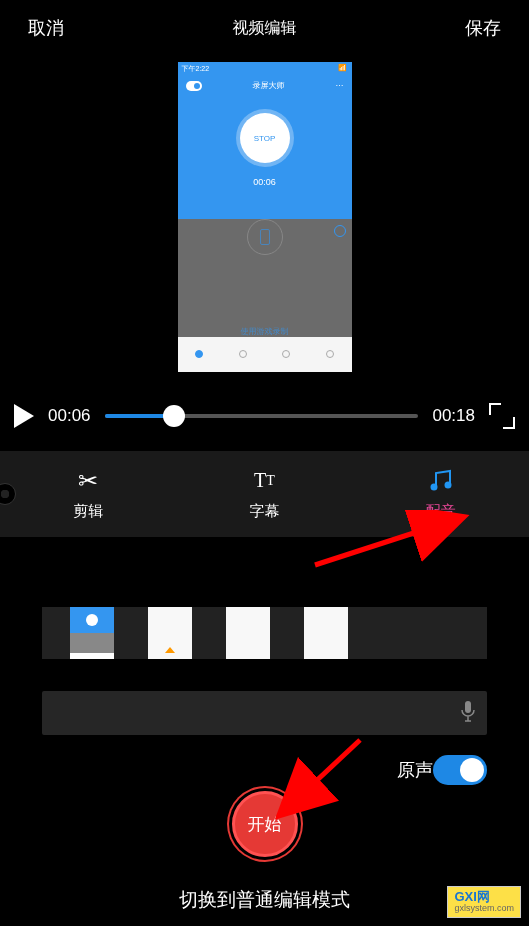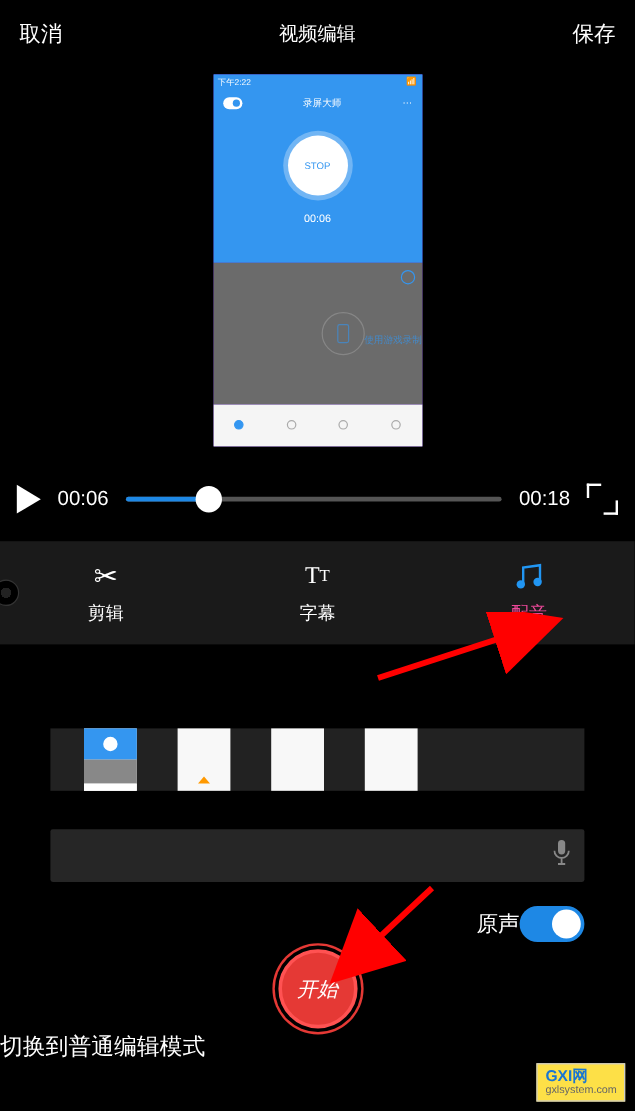--- a/index.html
+++ b/index.html
@@ -9,36 +9,36 @@
   background: #000;
   font-family: -apple-system, "PingFang SC", "Microsoft YaHei", sans-serif;
   color: #fff;
   overflow: hidden;
   position: relative;
 }
 .header {
   display: flex;
   justify-content: space-between;
   align-items: center;
-  padding: 12px 16px;
+  padding: 12px 28px;
   height: 56px;
 }
 .header-btn { font-size: 18px; color: #fff; cursor: pointer; }
 .header-title { font-size: 16px; font-weight: 400; }
 .preview {
   height: 325px;
   display: flex;
   justify-content: center;
   align-items: flex-start;
   padding-top: 6px;
 }
 .phone {
   width: 174px;
   height: 310px;
-  background: #6d28d9;
+  background: #5eead4;
   position: relative;
 }
 .phone-top {
   background: #3496f0;
   height: 157px;
   position: relative;
 }
 .phone-status {
   font-size: 7px;
   color: #fff;
@@ -59,21 +59,21 @@
 .stop-btn {
   width: 50px; height: 50px; border-radius: 50%;
   background: #fff; margin: 18px auto 0; display: flex;
   justify-content: center; align-items: center;
   box-shadow: 0 0 0 4px rgba(255,255,255,0.3);
   font-size: 8px; color: #3496f0;
 }
 .phone-time { text-align: center; color: #fff; font-size: 9px; margin-top: 14px; }
 .phone-bottom {
   background: #6b6b6b; height: 118px; position: relative;
-  display: flex; flex-direction: row; justify-content: flex-end; align-items: center;
+  display: flex; flex-direction: column; justify-content: space-between; align-items: center;
 }
 .phone-bottom::before{content:"";position:absolute;top:6px;right:6px;width:10px;height:10px;border:1px solid #3496f0;border-radius:50%;}
 .phone-icon {
   width: 36px; height: 36px; border-radius: 50%; border: 1px solid #999;
   display: flex; justify-content: center; align-items: center; opacity: 0.6;
 }
 .phone-rect{width:10px;height:16px;border:1px solid #3496f0;border-radius:2px;}
 .phone-label { font-size: 8px; color: #3496f0; margin-top: 10px; opacity: 0.7; }
 .phone-nav {
   background: #f5f5f5; height: 35px; display: flex;
@@ -142,23 +142,23 @@
   position: relative; cursor: pointer;
 }
 .toggle::after {
   content: ""; position: absolute; right: 3px; top: 3px;
   width: 24px; height: 24px; background: #fff; border-radius: 50%;
 }
 .start-btn {
   width: 66px; height: 66px; border-radius: 50%; background: #e53935;
   border: 3px solid #ff5252; margin: 6px auto 0; display: flex;
   justify-content: center; align-items: center; font-size: 17px;
-  cursor: pointer; box-shadow: 0 0 0 3px #000, 0 0 0 5px #e53935; font-style: italic;
-}
-.mode-text { font-size: 19px; margin-top: 2px; }
+  cursor: pointer; box-shadow: 0 0 0 3px #000, 0 0 0 5px #e53935;
+}
+.mode-text { text-align: center; font-size: 19px; margin-top: 30px; }
 .watermark {
   position: absolute; bottom: 8px; right: 8px;
   background: #fde047; color: #1976d2; font-size: 13px;
   padding: 3px 6px; border: 1px solid #ccc; line-height: 1.1;
   font-weight: bold;
 }
 .watermark small { display: block; font-size: 9px; color: #666; font-weight: normal; }
 .arrow { position: absolute; pointer-events: none; }
 .arrow svg { display: block; }
 </style>

